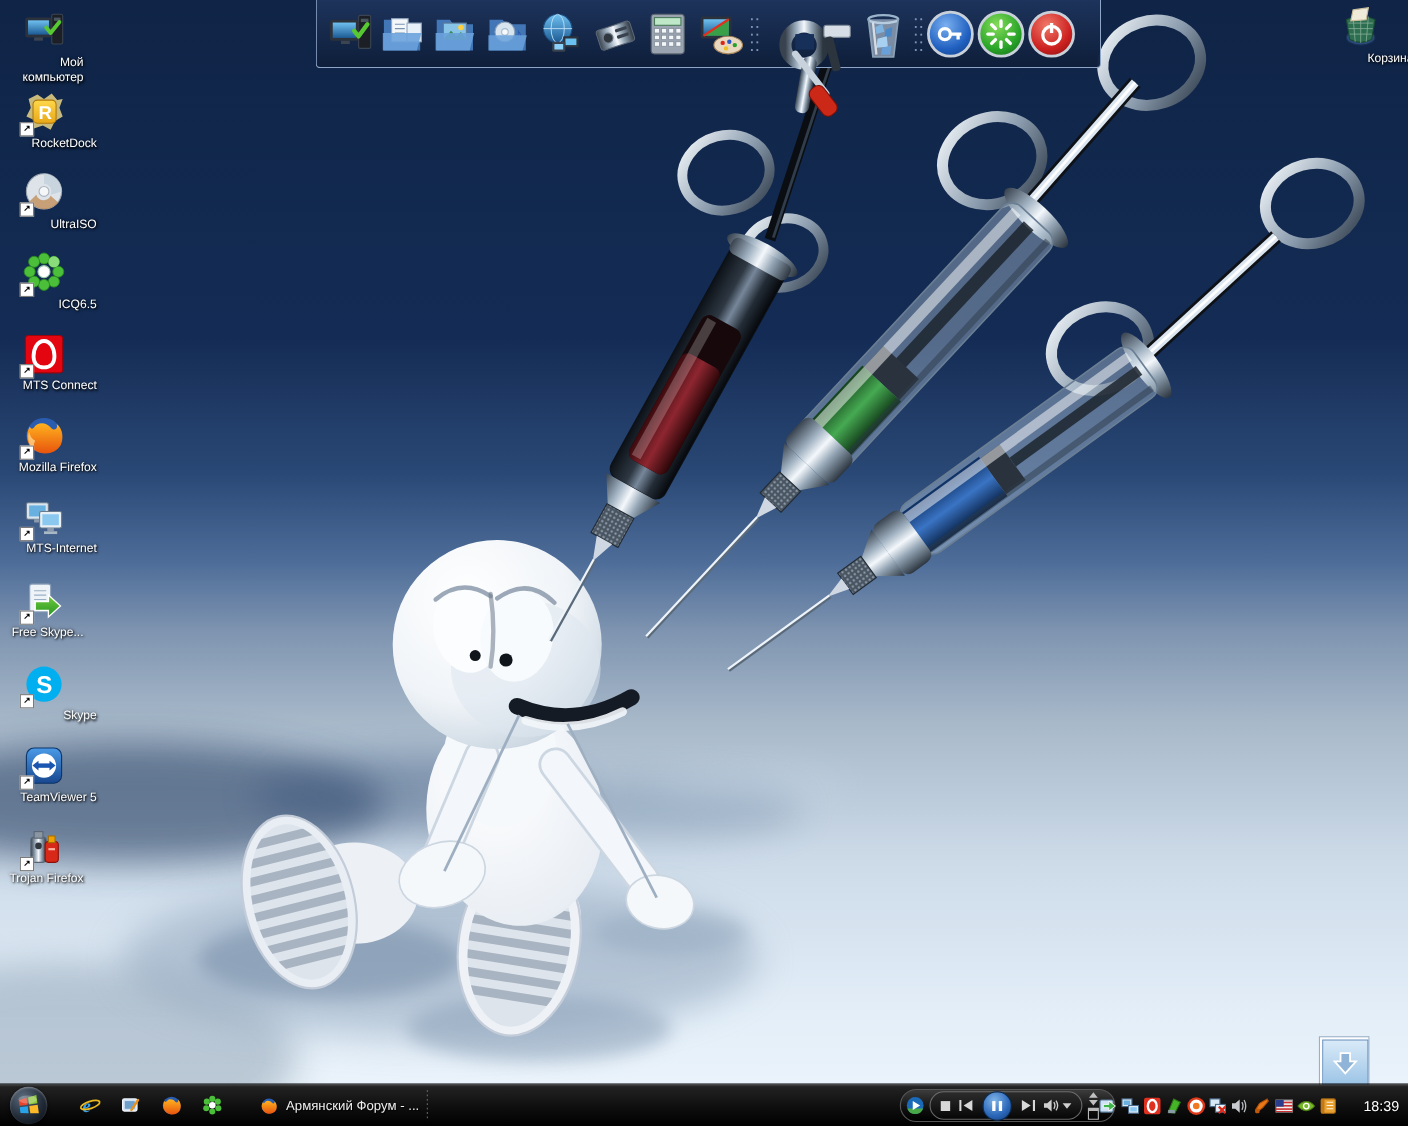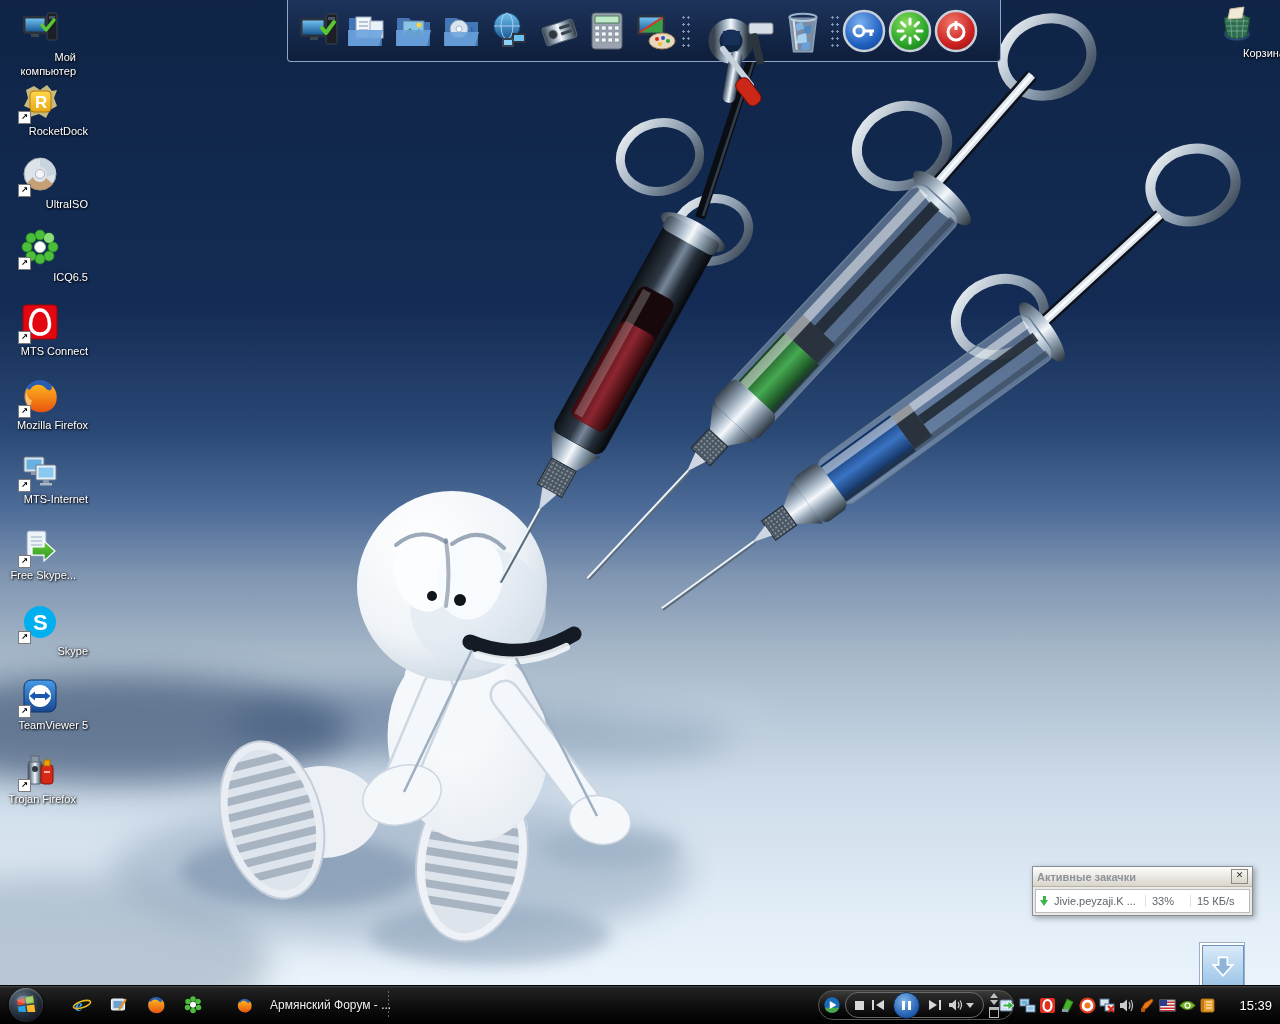--- a/index.html
+++ b/index.html
@@ -58,21 +58,21 @@
   
   .taskbar{position:absolute;left:0;bottom:0;width:1280px;height:38px;z-index:10;
     background:linear-gradient(180deg,#454545 0,#222 2px,#0e0e0e 55%,#000 100%);
     border-top:1px solid #050505;}
   .orb{position:absolute;left:9px;top:2px;width:34px;height:34px;border-radius:50%;cursor:pointer;
     background:radial-gradient(circle at 35% 28%,#5a6a7c,#222c38 55%,#04060a 100%);
     box-shadow:inset 0 1px 2px rgba(255,255,255,.35),0 1px 3px rgba(0,0,0,.8);
     display:flex;align-items:center;justify-content:center;}
   .ql{position:absolute;left:72px;top:0;height:38px;display:flex;align-items:center;gap:17px;}
   .qli{width:20px;height:20px;cursor:pointer;}
-  .taskitem{position:absolute;left:236px;top:0;height:38px;display:flex;align-items:center;gap:17px;cursor:pointer;}
+  .taskitem{position:absolute;left:236px;top:0;height:38px;display:flex;align-items:center;gap:7px;cursor:pointer;}
   .taskitem .txt{color:#eee;font-size:12px;text-shadow:1px 1px 1px #000;}
   .tbsep{position:absolute;left:388px;top:5px;height:28px;width:1px;
     background-image:linear-gradient(180deg,#666 40%,transparent 40%);background-size:1px 4px;}
   .mp{position:absolute;left:818px;top:4px;width:196px;height:30px;border:1px solid #565656;border-radius:15px;
     background:linear-gradient(180deg,#3c3c3c,#101010 60%,#000);display:flex;align-items:center;padding:0 4px;box-sizing:border-box;}
   .mp .pill{display:flex;align-items:center;gap:8px;border:1px solid #6a6a6a;border-radius:13px;
     height:24px;padding:0 9px;margin-left:4px;background:linear-gradient(180deg,#2c2c2c,#060606);}
   .mpbtn{cursor:pointer;display:flex;align-items:center;}
   .pauseorb{width:25px;height:25px;border-radius:50%;cursor:pointer;
     background:radial-gradient(circle at 40% 30%,#7fb4e8,#2a66b8 60%,#123c78);
@@ -591,32 +591,20 @@
             <line x1="10" y1="27" x2="30" y2="27"></line>
       <line x1="13" y1="11" x2="15" y2="34"></line>
             <line x1="20" y1="10" x2="20" y2="35"></line>
             <line x1="27" y1="11" x2="25" y2="34"></line>
     </g>
     <polygon points="13,5 27,3 25,14 11,15" fill="#f0ead8" stroke="#c8bc9c"></polygon>
   </svg></div>
   <div class="lbl">Корзина</div>
 </div>
 
-<div class="dlwin">
-  <div class="dlbar">
-    <span class="dltitle">Активные закачки</span>
-    <span class="dlx">✕</span>
-  </div>
-  <div class="dlbody">
-    <span class="dlarrow"></span>
-    <span class="dlname">Jivie.peyzaji.K ...</span>
-    <span class="dlprog">33%</span>
-    <span class="dlspeed">15 КБ/s</span>
-  </div>
-</div>
 
 <div class="fdmbox">
   <div class="inner">
     <svg viewBox="0 0 24 24" width="26" height="26">
       <path d="M8,4 L16,4 L16,11 L21,11 L12,21 L3,11 L8,11 Z" fill="#8fb4d8" stroke="#fff" stroke-width="1.5"></path>
     </svg>
   </div>
 </div>
 
 <div class="taskbar">
@@ -760,16 +748,16 @@
       <circle cx="8.5" cy="8.5" r="2.5" fill="none" stroke="#fff" stroke-width="1.2"></circle>
     </svg>
     <svg class="tri" viewBox="0 0 17 17">
       <rect x="2" y="2" width="13" height="13" rx="1.5" fill="#e8a030" stroke="#a86810"></rect>
       <rect x="2" y="2" width="3" height="13" fill="#c07818"></rect>
       <line x1="7" y1="5" x2="13" y2="5" stroke="#fff3d8" stroke-width="1"></line>
       <line x1="7" y1="8" x2="13" y2="8" stroke="#fff3d8" stroke-width="1"></line>
       <line x1="7" y1="11" x2="13" y2="11" stroke="#fff3d8" stroke-width="1"></line>
     </svg>
   </div>
-  <div class="clock">15:39</div>
+  <div class="clock">18:39</div>
 </div>
 
 </div>
 
 </body></html>

